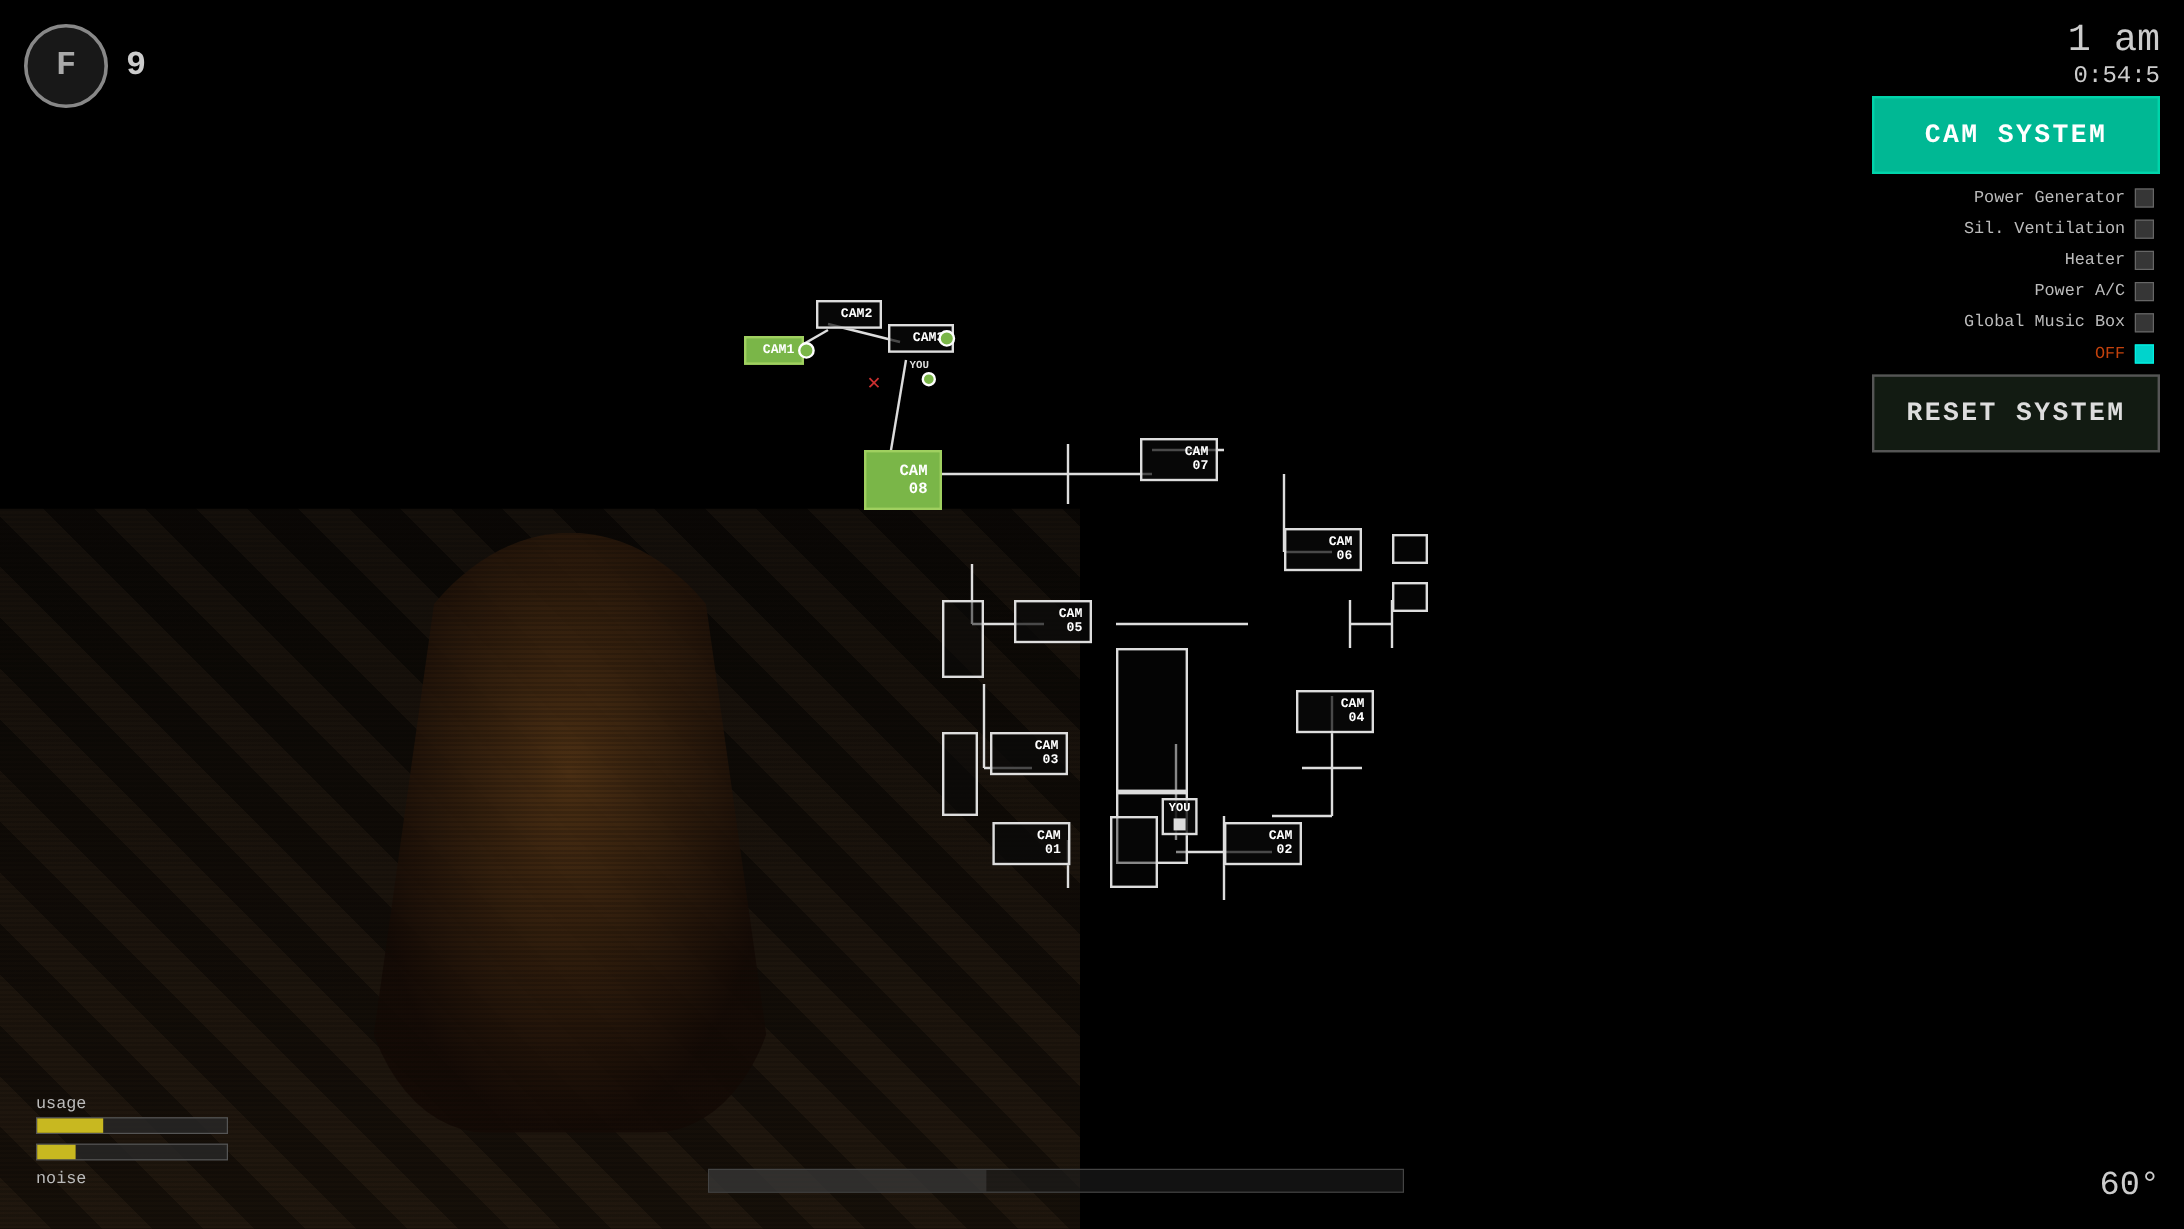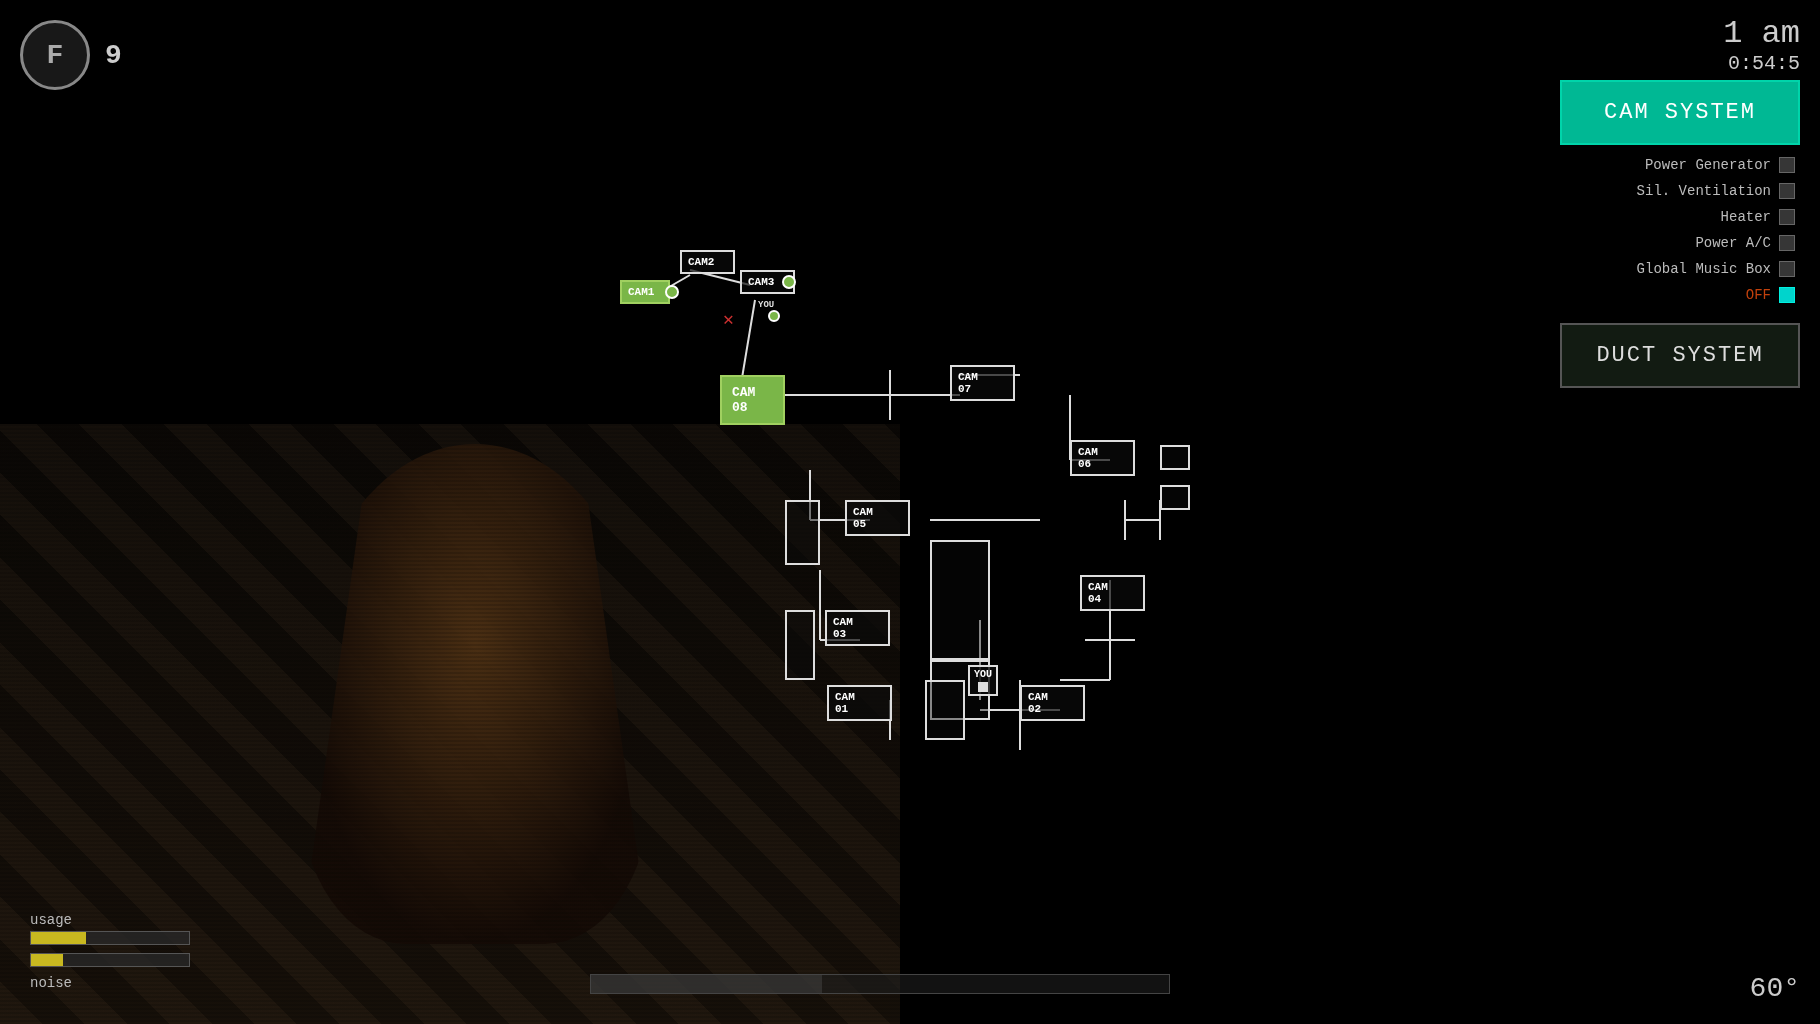--- a/index.html
+++ b/index.html
@@ -126,40 +126,40 @@
       gap: 0;
     }
 
     
     .system-btn {
       background: rgba(20,30,20,0.9);
       border: 2px solid #555;
       color: #ddd;
       font-family: 'Courier New', monospace;
       font-size: 22px;
-      font-weight: normal;
+      font-weight: bold;
       letter-spacing: 2px;
       padding: 18px 10px;
       cursor: pointer;
       text-align: center;
       margin-bottom: 8px;
     }
 
     .system-btn.active {
       background: #00b894;
       border-color: #00d4aa;
       color: #fff;
     }
 
     
     .sub-controls {
       display: flex;
       flex-direction: column;
       gap: 2px;
-      margin-bottom: 16px;
+      margin-bottom: 5px;
     }
 
     .sub-control-item {
       display: flex;
       align-items: center;
       justify-content: flex-end;
       gap: 8px;
       padding: 4px 5px;
     }
 
@@ -219,21 +219,21 @@
     .cam-node {
       position: absolute;
       border: 2px solid #ddd;
       background: rgba(10,10,10,0.7);
       color: #fff;
       font-size: 11px;
       font-weight: bold;
       padding: 4px 6px;
       cursor: pointer;
       min-width: 55px;
-      text-align: left;
+      text-align: right;
     }
 
     .cam-node.active {
       background: #7ab648;
       border-color: #a0d060;
     }
 
     
     #cam-lines {
       position: absolute;
@@ -397,21 +397,21 @@
       <div class="sub-control-item">
         <span class="sub-control-label">Global Music Box</span>
         <div class="sub-control-icon"></div>
       </div>
       <div class="off-indicator">
         <span class="off-label">OFF</span>
         <div class="off-icon sub-control-icon cyan"></div>
       </div>
     </div>
 
-    <button class="system-btn">DUCT SYSTEM</button>
+    <button class="system-btn">RESET SYSTEM</button>
 
 
   </div>
 
   <div id="cam-map">
 
     <svg id="cam-lines">
 
       <line x1="100" y1="50" x2="160" y2="65" stroke="#ddd" stroke-width="2"></line>
 

